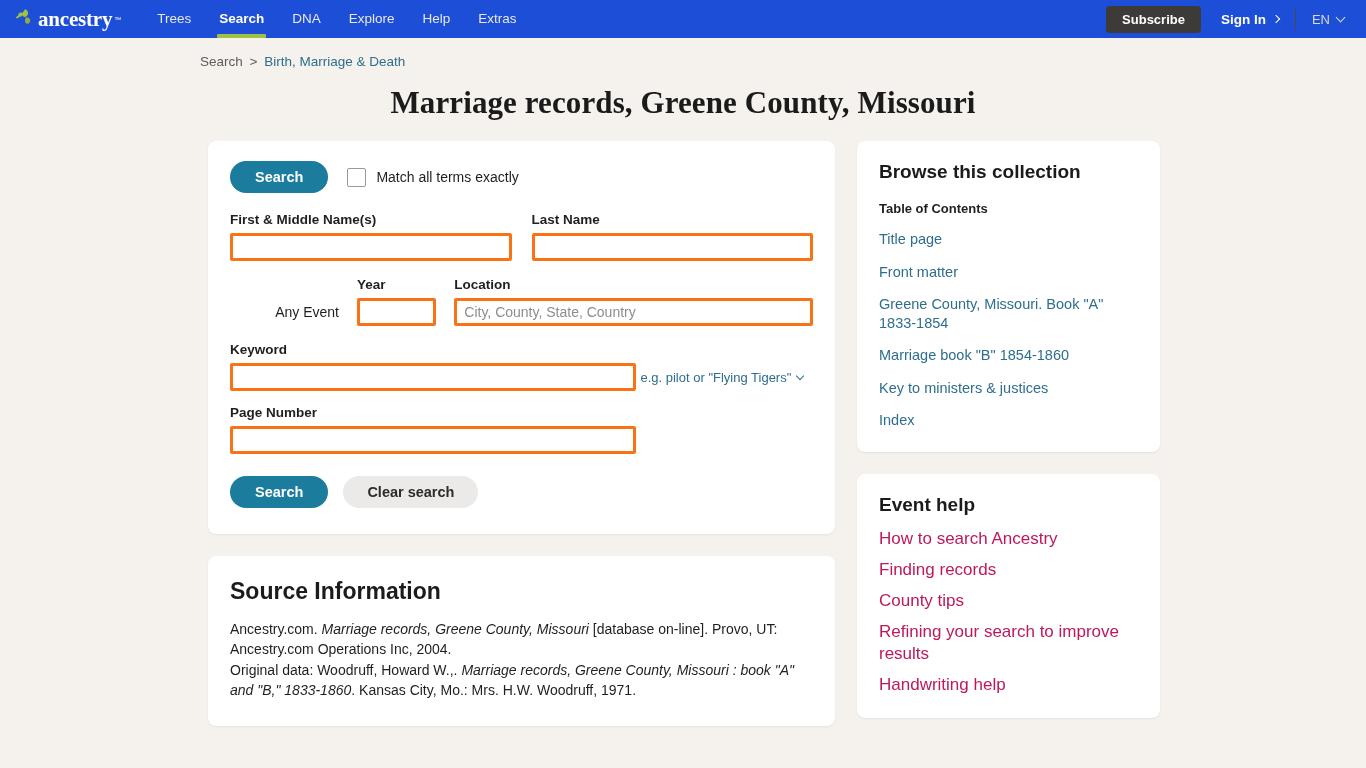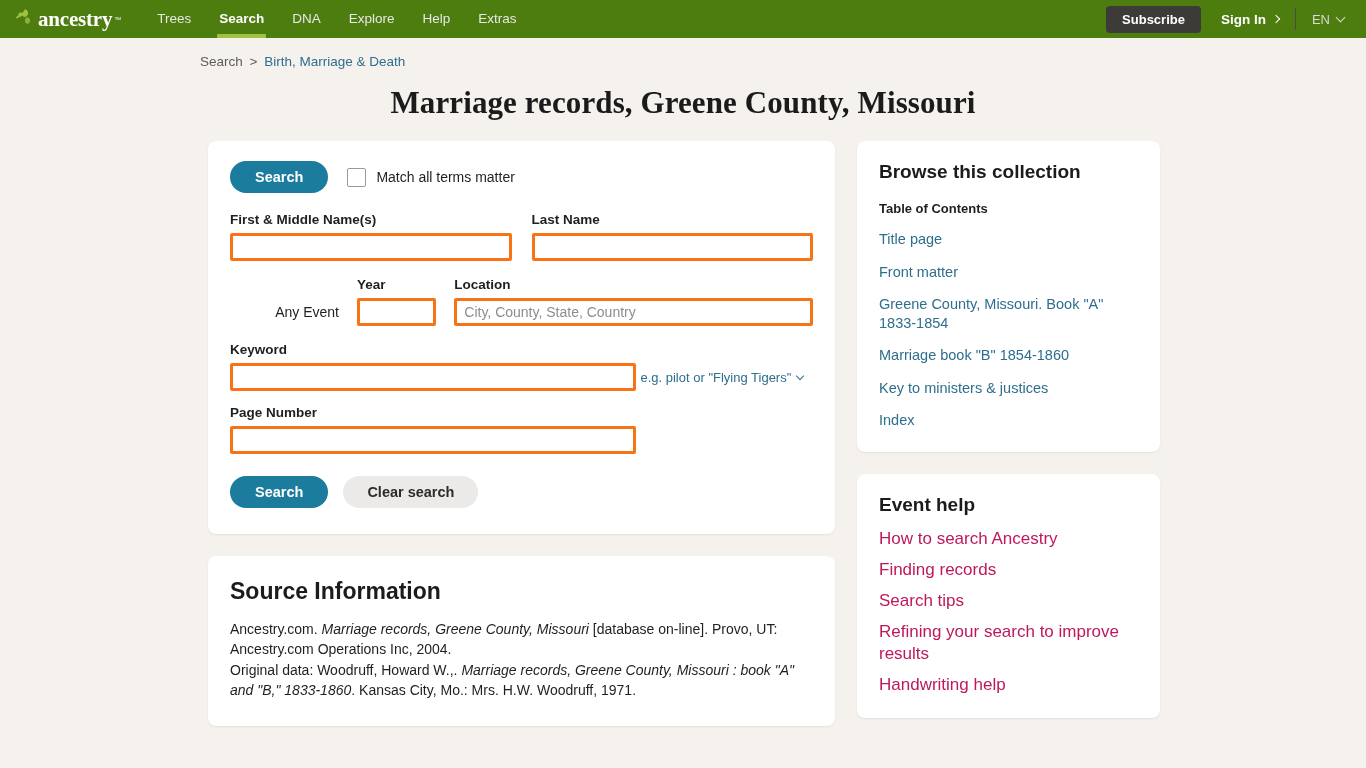--- a/index.html
+++ b/index.html
@@ -9,21 +9,21 @@
     height: 768px;
     background: #f5f1ed;
     font-family: "Liberation Sans", sans-serif;
     color: #1f1f1f;
     overflow: hidden;
   }
 
   
   .navbar {
     height: 38px;
-    background: #4d7c0f;
+    background: #1d4ed8;
     display: flex;
     align-items: center;
     padding: 0 14px 0 14px;
     position: relative;
   }
   .brand {
     display: flex;
     align-items: center;
     gap: 2px;
     margin-right: 22px;
@@ -363,21 +363,21 @@
 
 <div class="content">
 
   <div class="col-left">
 
     <div class="card search-card">
       <div class="row-top">
         <button class="btn-search">Search</button>
         <div class="match-wrap">
           <span class="checkbox"></span>
-          <span class="match-label">Match all terms matter</span>
+          <span class="match-label">Match all terms exactly</span>
         </div>
       </div>
 
       <div class="names-row">
         <div class="names-col">
           <label class="field-label">First &amp; Middle Name(s)</label>
           <input class="tinput" type="text" value="" style="">
         </div>
         <div class="names-col">
           <label class="field-label">Last Name</label>
@@ -437,19 +437,19 @@
       <a class="side-link">Greene County, Missouri. Book "A" 1833-1854</a>
       <a class="side-link">Marriage book "B" 1854-1860</a>
       <a class="side-link">Key to ministers &amp; justices</a>
       <a class="side-link">Index</a>
     </div>
 
     <div class="card help-card">
       <h2 class="help-title">Event help</h2>
       <a class="help-link">How to search Ancestry</a>
       <a class="help-link">Finding records</a>
-      <a class="help-link">Search tips</a>
+      <a class="help-link">County tips</a>
       <a class="help-link">Refining your search to improve results</a>
       <a class="help-link">Handwriting help</a>
     </div>
 
   </div>
 </div>
 
 </body></html>

